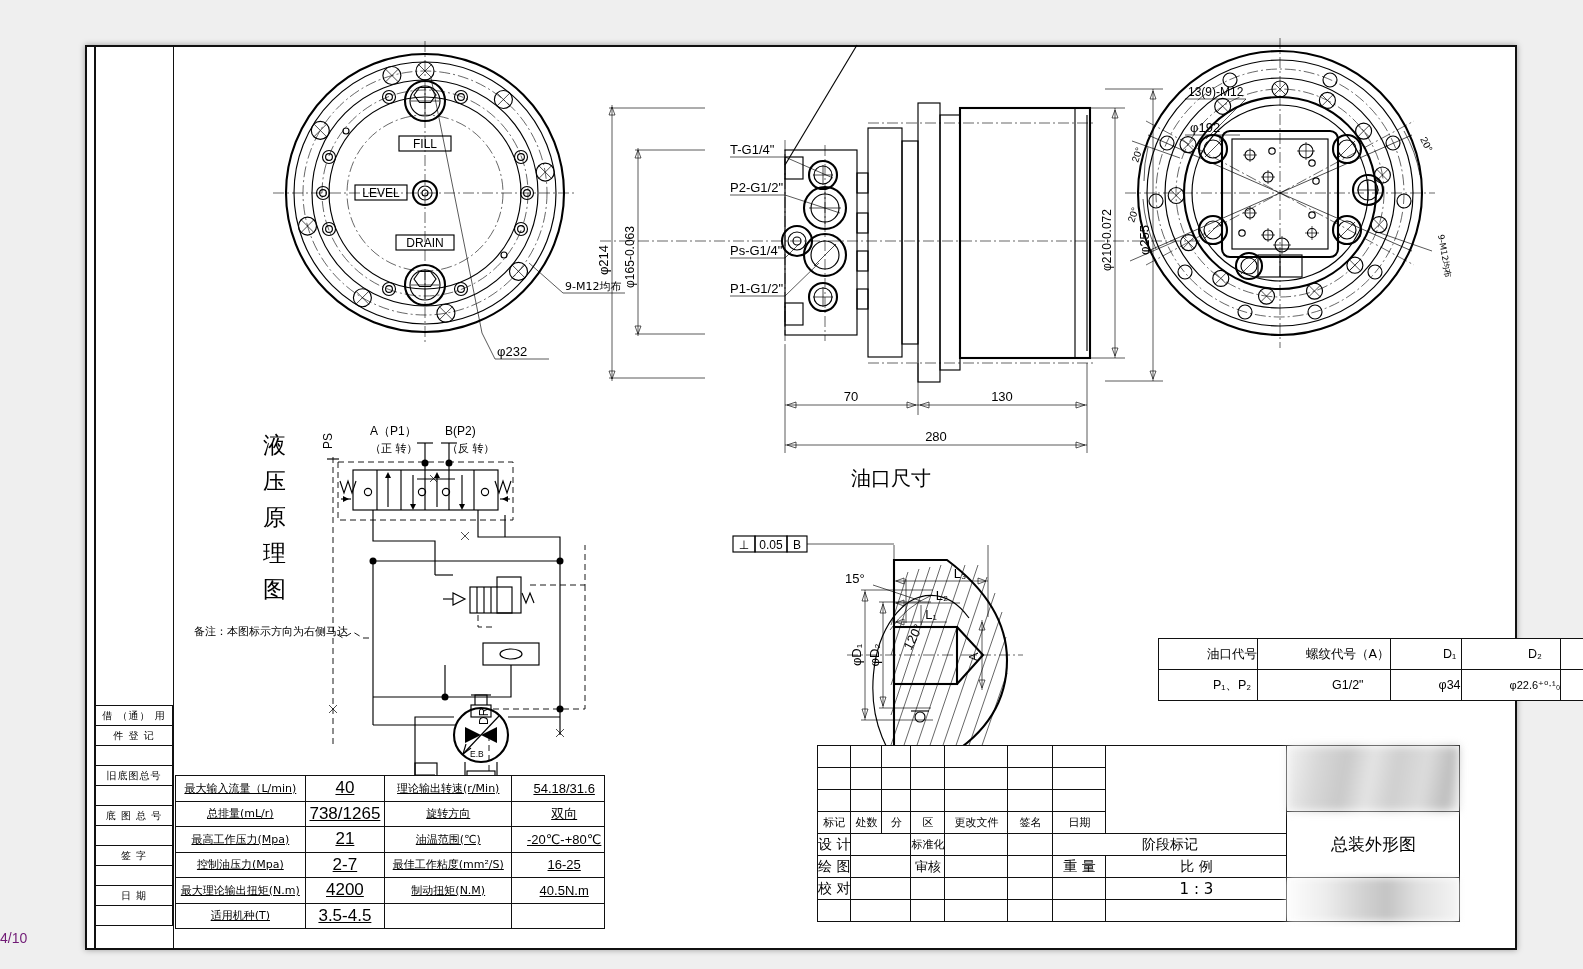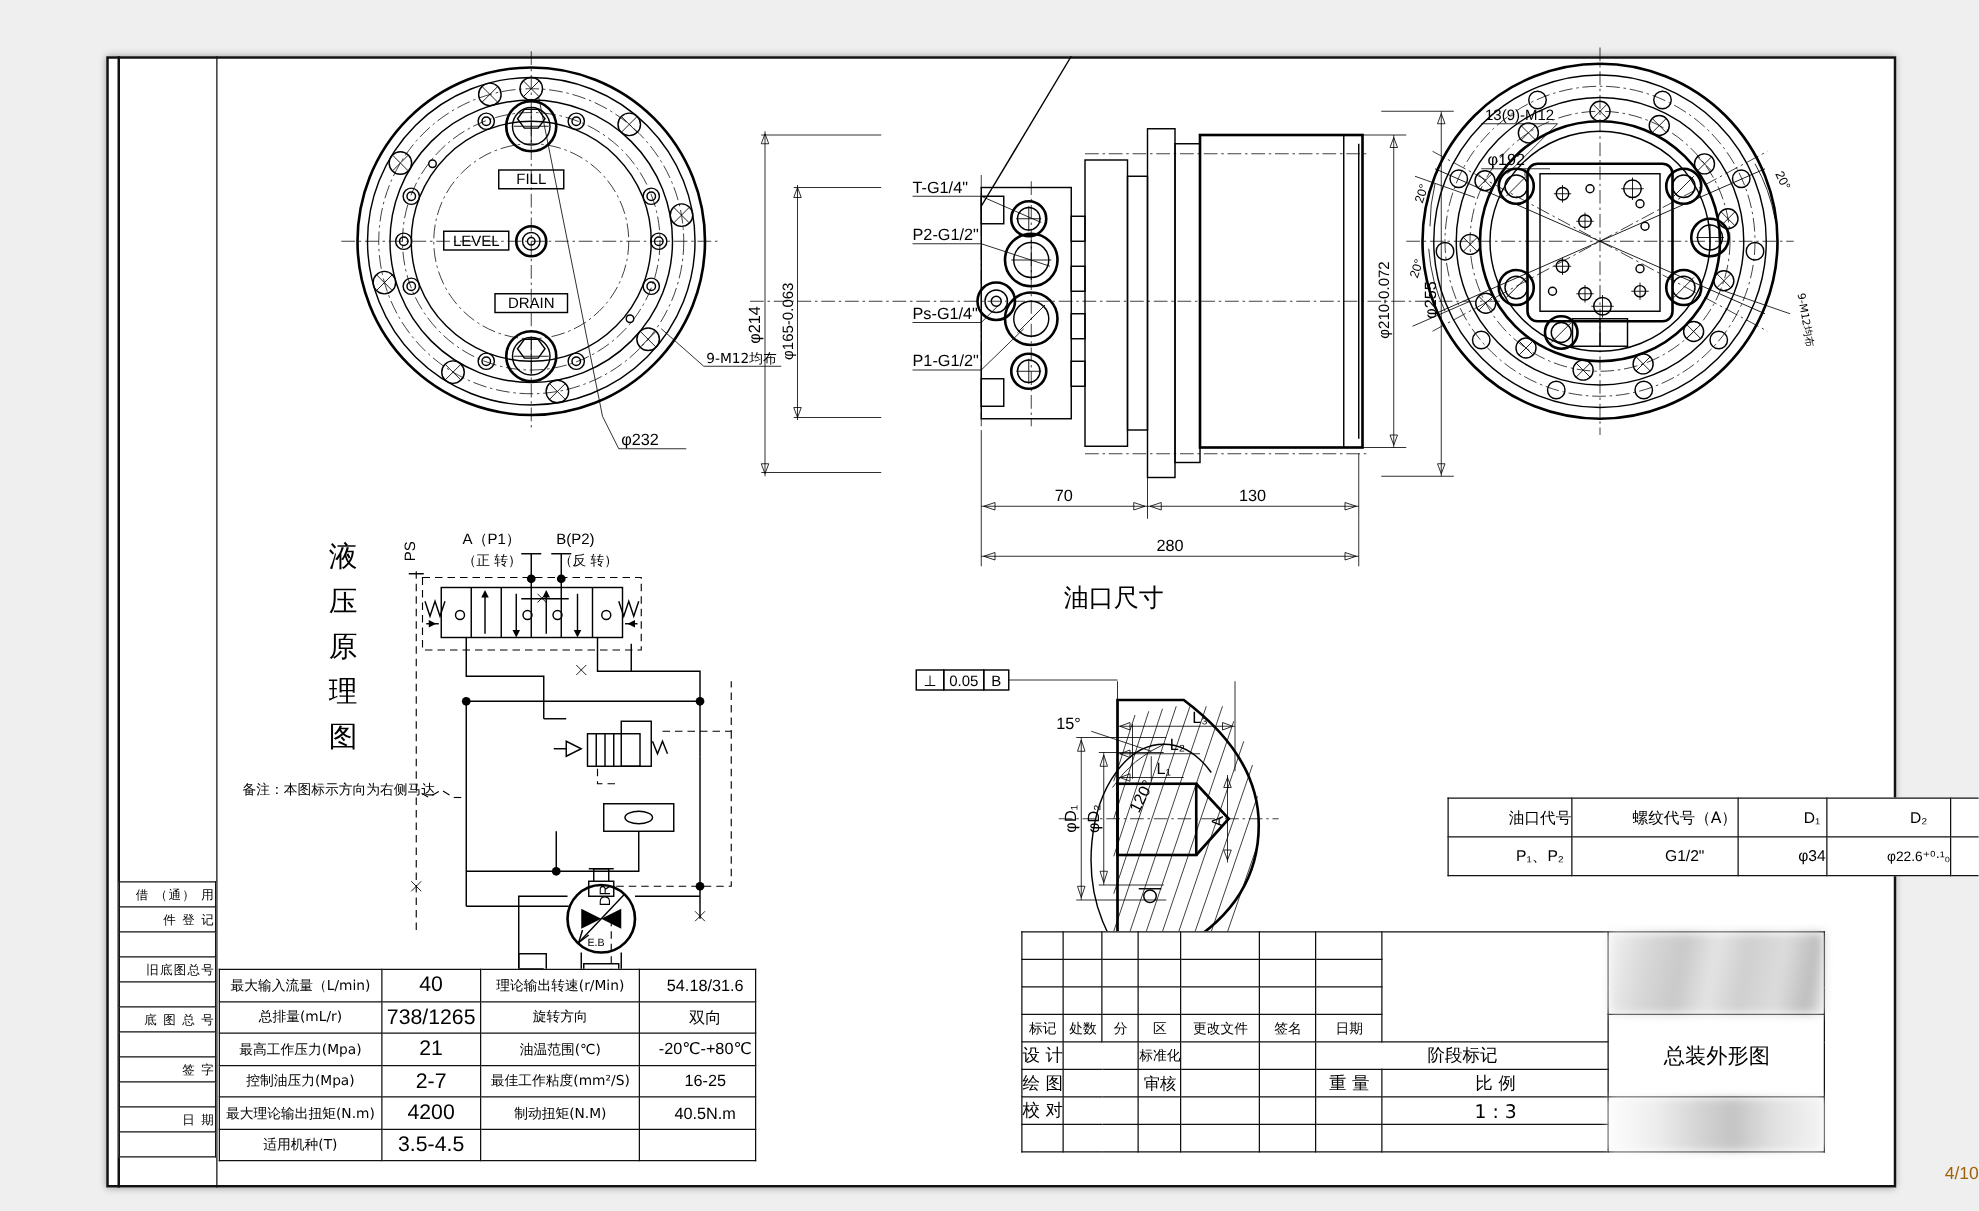--- a/index.html
+++ b/index.html
@@ -24,43 +24,43 @@
   .t12{font-size:13px;}
   .t9{font-size:10px;}
   .t8{font-size:8.5px;}
   .cn{font-family:"DejaVu Sans","Liberation Sans",sans-serif;}
   
   .tbl{position:absolute;border-collapse:collapse;background:#fff;}
   .tbl td{border:1.1px solid #111;text-align:center;vertical-align:middle;
     font-size:12.5px;color:#000;padding:0;white-space:nowrap;}
   .cnf{font-family:"DejaVu Sans",sans-serif;font-size:11.5px;}
   
-  #spec{left:90px;top:730px;width:430px;}
+  #spec{left:90px;top:730px;width:430px;text-decoration:underline;}
   #spec td{height:24.5px;}
   #spec td.k{width:133px;font-size:11px;font-family:"DejaVu Sans",sans-serif;}
   #spec td.v{width:82px;font-size:17px;}
   #spec td.k2{width:133px;font-size:11px;font-family:"DejaVu Sans",sans-serif;}
   #spec td.v2{width:82px;font-size:13px;padding-left:12px;}
   
   #lmar{left:10px;top:660px;width:78px;}
   #lmar td{height:19px;font-size:10px;font-family:"DejaVu Sans",sans-serif;
-    letter-spacing:1px;text-align:right;}
+    letter-spacing:1px;}
   
   #ports{left:1073px;top:593px;}
   #ports td{height:30px;padding-left:48px;}
   
   #titleblk{left:732px;top:700px;}
   #titleblk td{height:21px;font-family:"DejaVu Sans",sans-serif;font-size:11px;}
   .blurA{background:linear-gradient(100deg,#f2f2f2 0%,#d8d8d8 18%,#c9c9c9 34%,
      #e4e4e4 48%,#cfcfcf 62%,#dcdcdc 78%,#bdbdbd 92%,#e8e8e8 100%);
      filter:blur(4px);}
   .blurB{background:linear-gradient(90deg,#fdfdfd 0%,#ededed 22%,#d2d2d2 44%,
      #c4c4c4 58%,#e0e0e0 76%,#f4f4f4 100%);filter:blur(3.5px);}
-  #pageno{position:absolute;left:0;right:0;top:930px;text-align:right;
-    font-size:14px;color:#a16207;}
+  #pageno{position:absolute;left:0;right:0;top:930px;text-align:left;
+    font-size:14px;color:#701a75;}
 </style>
 </head>
 <body>
 
 <div id="page">
 
   <div id="sheet">
     <div class="brd"></div>
     <div class="brd2"></div>
     <div class="brd3"></div>

